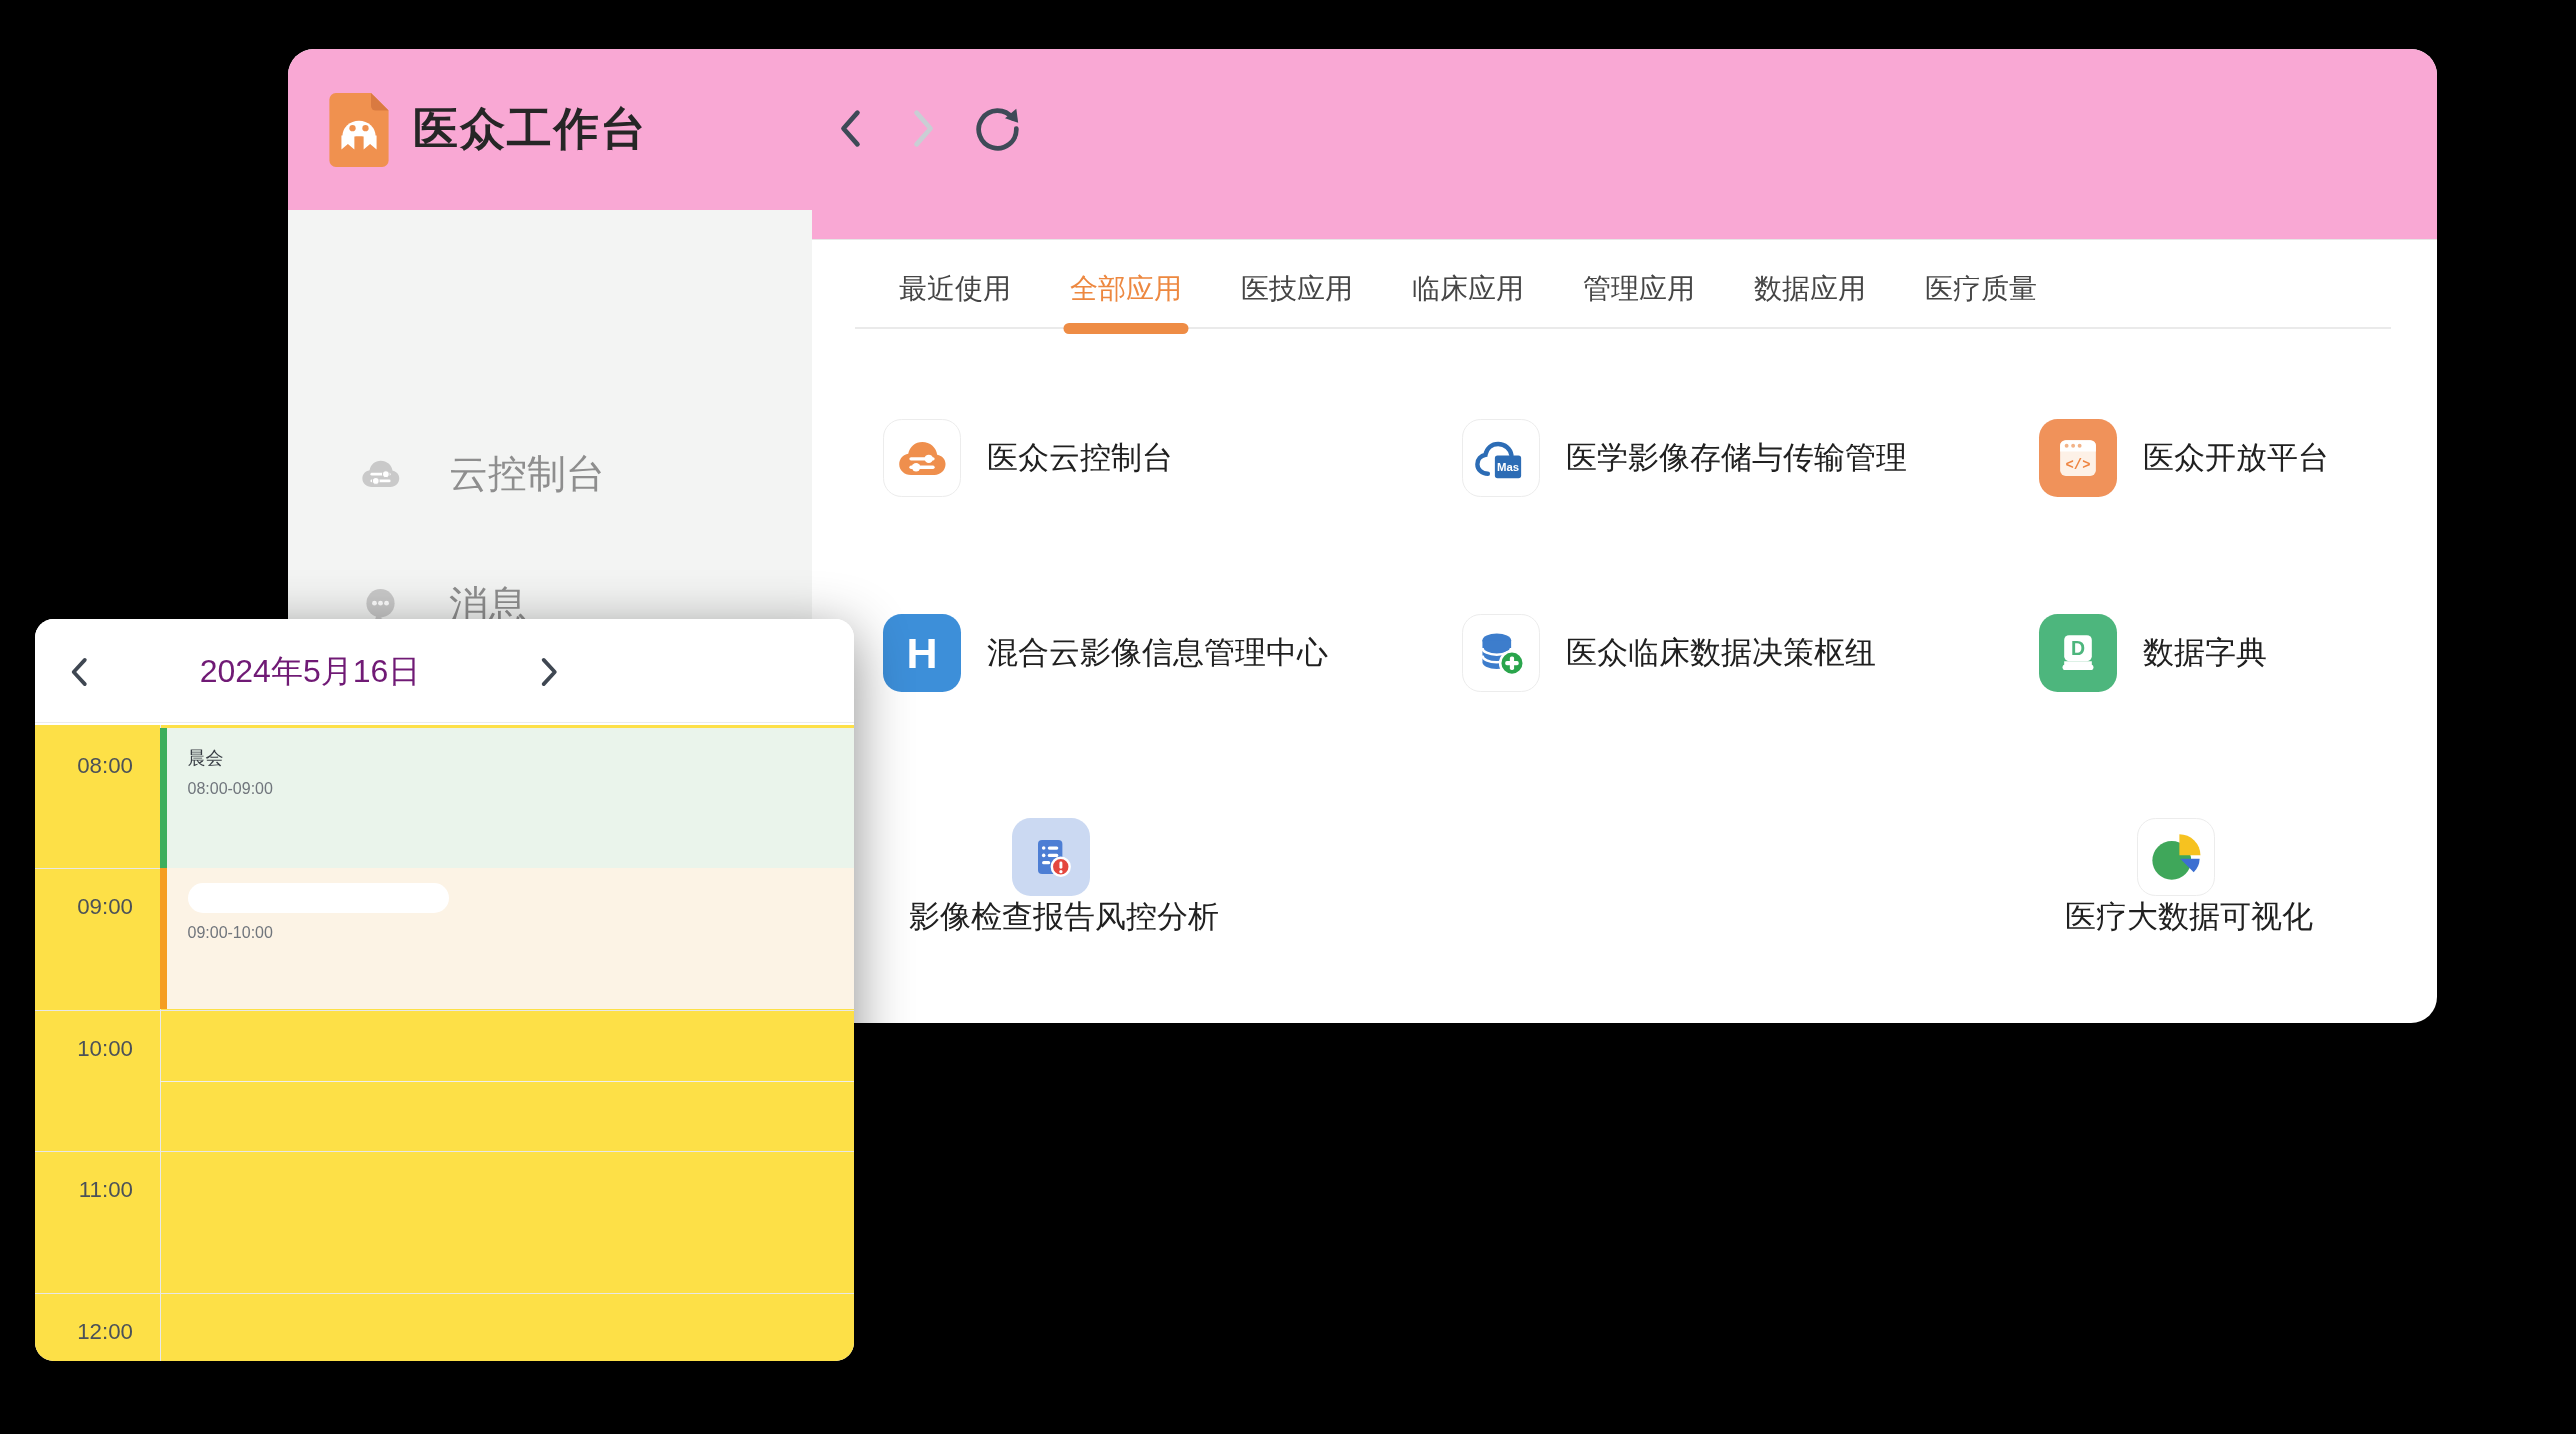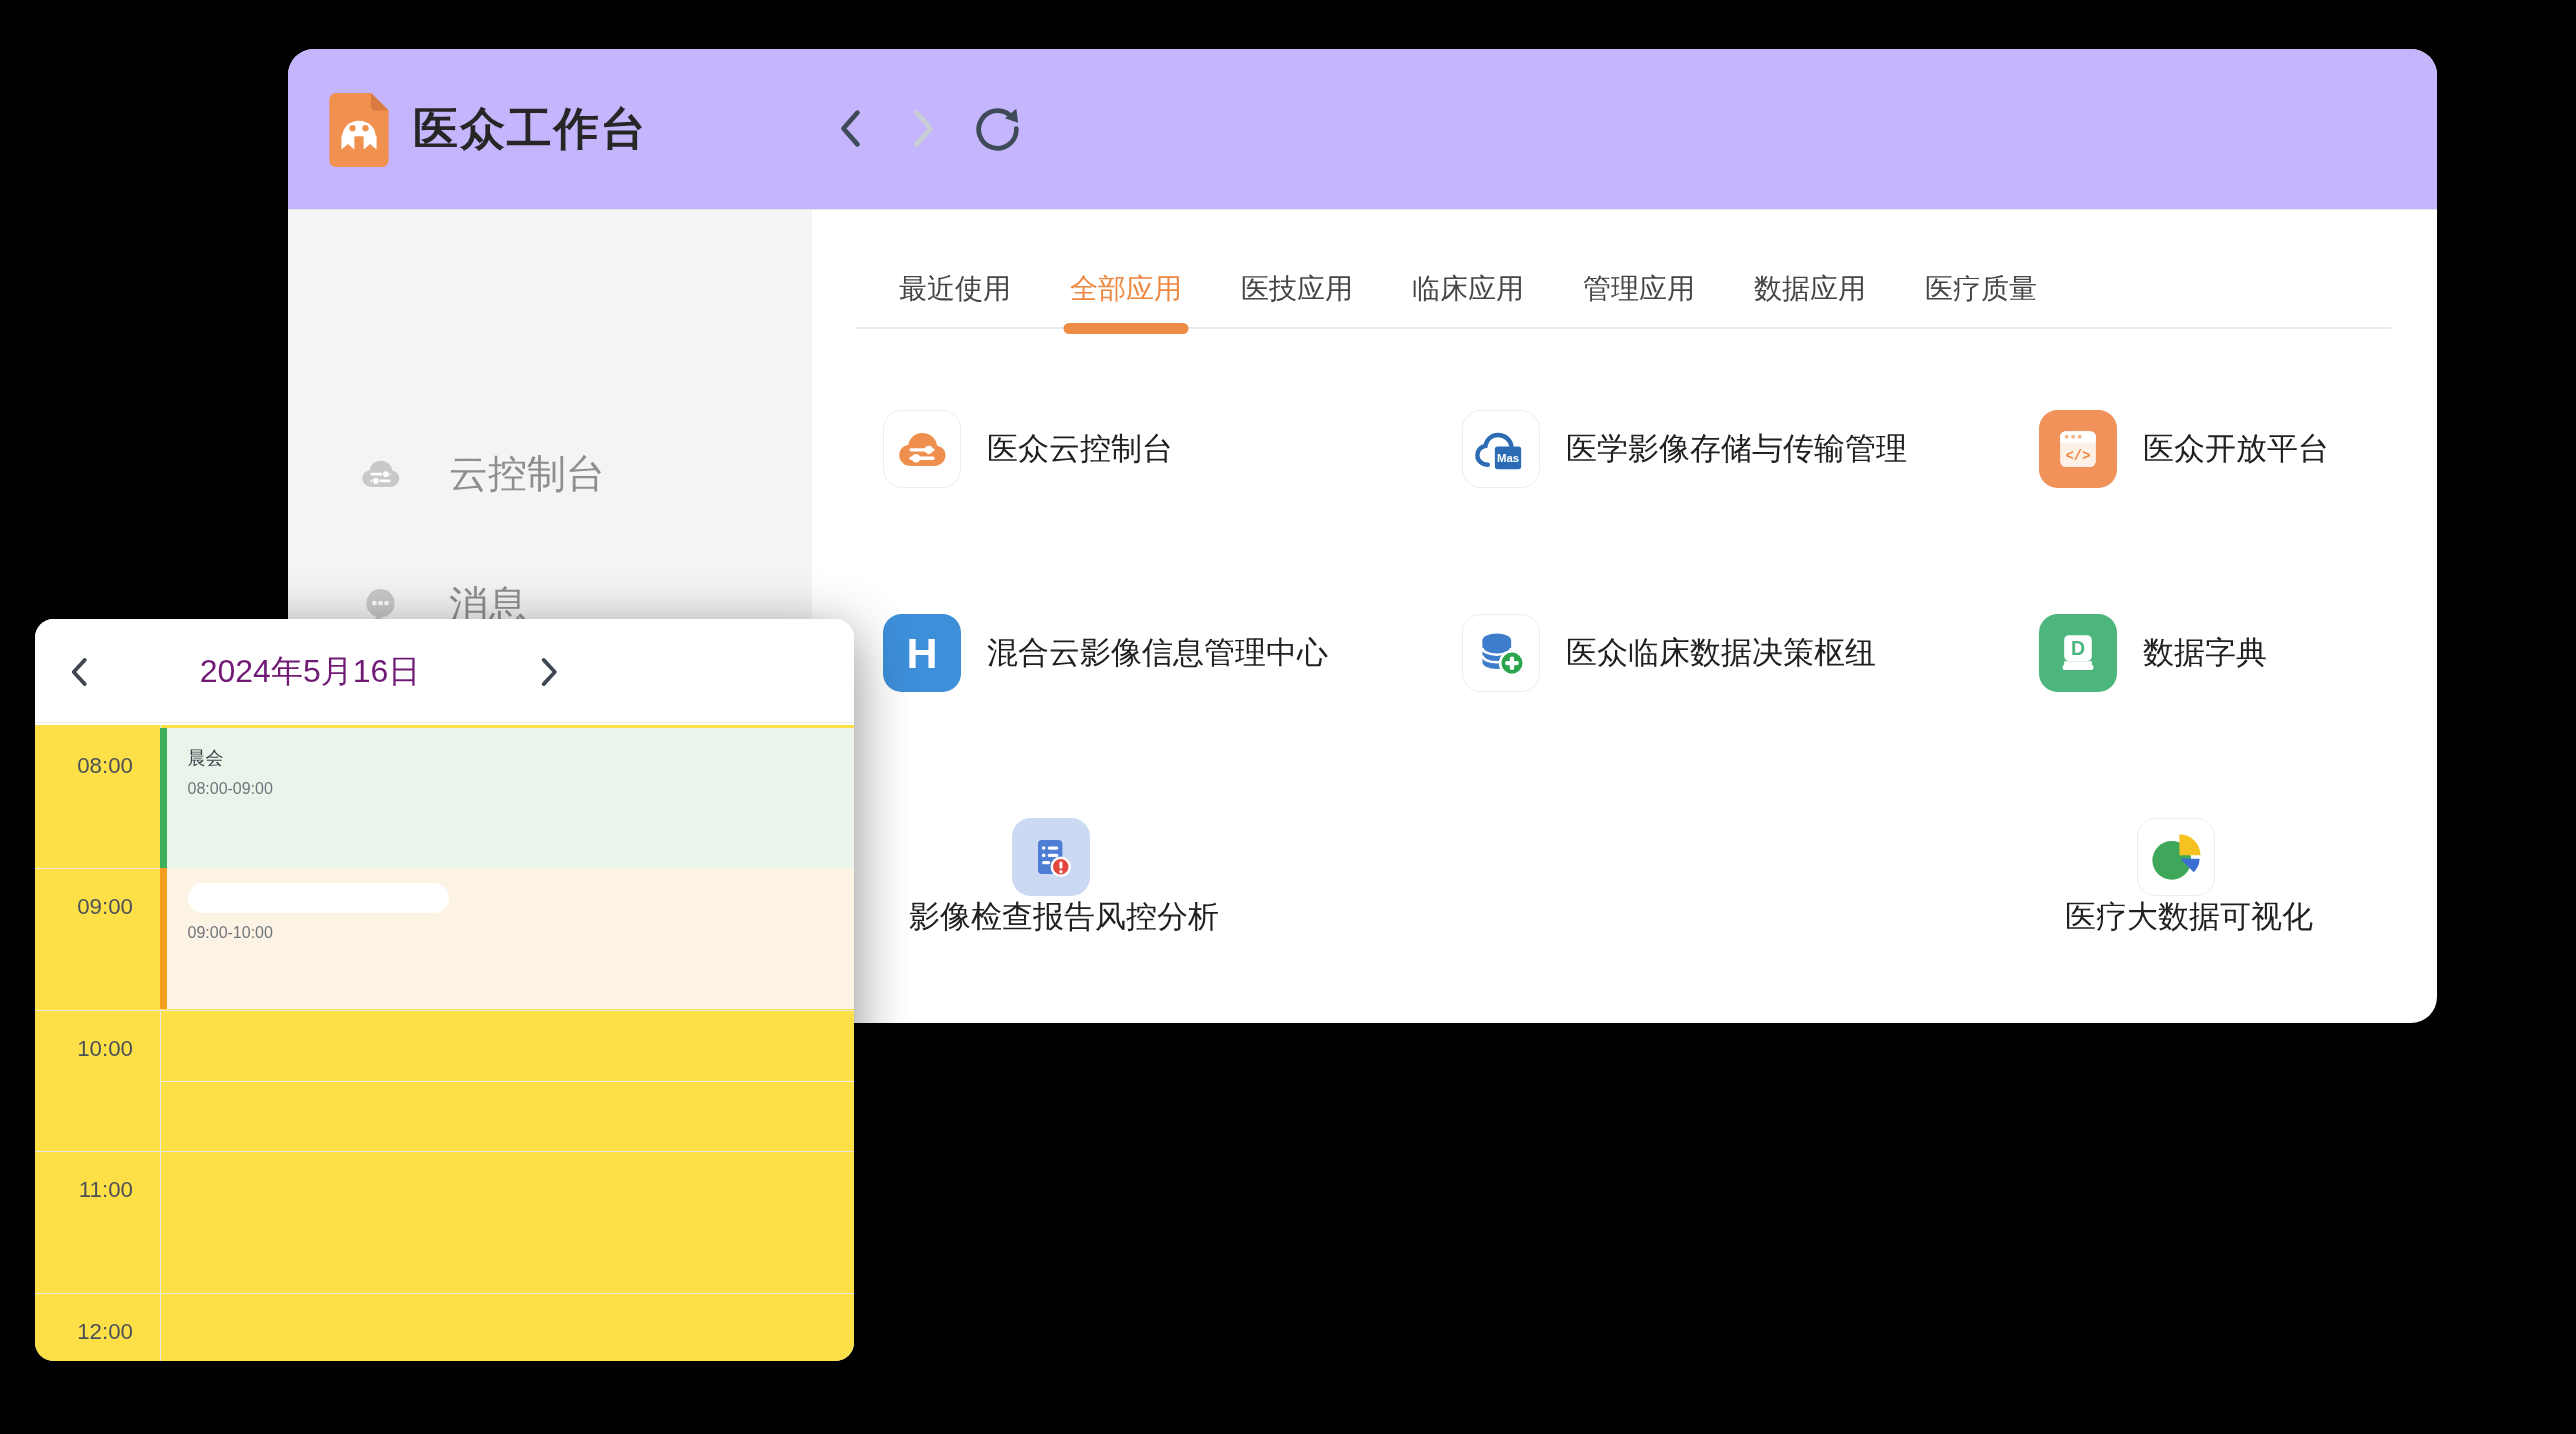--- a/index.html
+++ b/index.html
@@ -3,21 +3,21 @@
 <meta charset="utf-8">
 <style>
   * { margin:0; padding:0; box-sizing:border-box; }
   html,body { background:#000; }
   body { font-family:"Liberation Sans","DejaVu Sans",sans-serif; }
   .stage { position:relative; width:2576px; height:1434px; background:#000; overflow:hidden; }
 
   
   .window { position:absolute; left:288px; top:49px; width:2149px; height:974px;
             background:#fff; border-radius:26px; overflow:hidden; }
-  .win-header { position:absolute; left:0; top:0; width:100%; height:161px; background:#c4b5fd;
+  .win-header { position:absolute; left:0; top:0; width:100%; height:191px; background:#f9a8d4;
                 border-bottom:1.9px solid #e7e7e7; }
   .logo { position:absolute; left:41px; top:44px; width:60px; height:74px; }
   .win-title { position:absolute; left:125px; top:52px; height:56px; line-height:56px;
                font-size:45px; font-weight:700; color:#262626; letter-spacing:1.9px; }
   .nav-btn { position:absolute; top:55px; width:48px; height:48px; display:flex;
              align-items:center; justify-content:center; cursor:pointer; }
   .nav-back { left:538px; }
   .nav-fwd  { left:612px; }
   .nav-refresh { left:685px; }
 
@@ -35,21 +35,21 @@
               display:flex; align-items:stretch; padding-left:87px; gap:59px; }
   .tab { position:relative; display:flex; align-items:center; font-size:28px; color:#454545;
          cursor:pointer; white-space:nowrap; }
   .tab.active { color:#ed8840; }
   .tab.active::after { content:""; position:absolute; left:50%; transform:translateX(-50%);
          bottom:-5.6px; width:125px; height:10.2px; border-radius:5.6px; background:#ee8c45; }
 
   
   .tile { position:absolute; display:flex; align-items:center; cursor:pointer; }
   .c0 { left:595px; }  .c1 { left:1174px; }  .c2 { left:1751px; }
-  .r0 { top:361px; }   .r1 { top:565px; }    .r2 { top:769px;flex-direction:column; }
+  .r0 { top:370px; }   .r1 { top:565px; }    .r2 { top:769px;flex-direction:column; }
   .tile-icon { width:78px; height:78px; border-radius:18.6px; display:flex;
                align-items:center; justify-content:center; flex:0 0 78px; }
   .tile-icon.white { background:#fff; border:1.9px solid #ececec; }
   .tile-icon.bg-orange { background:#f0925a; }
   .tile-icon.bg-blue   { background:#3d8fd9; }
   .tile-icon.bg-green  { background:#4db67d; }
   .tile-icon.bg-peri   { background:#cbd9f2; }
   .tile-label { margin-left:26px; font-size:31px; font-weight:500; color:#202020; white-space:nowrap; }
   .h-letter { font-size:43px; font-weight:700; color:#fff; }
 

